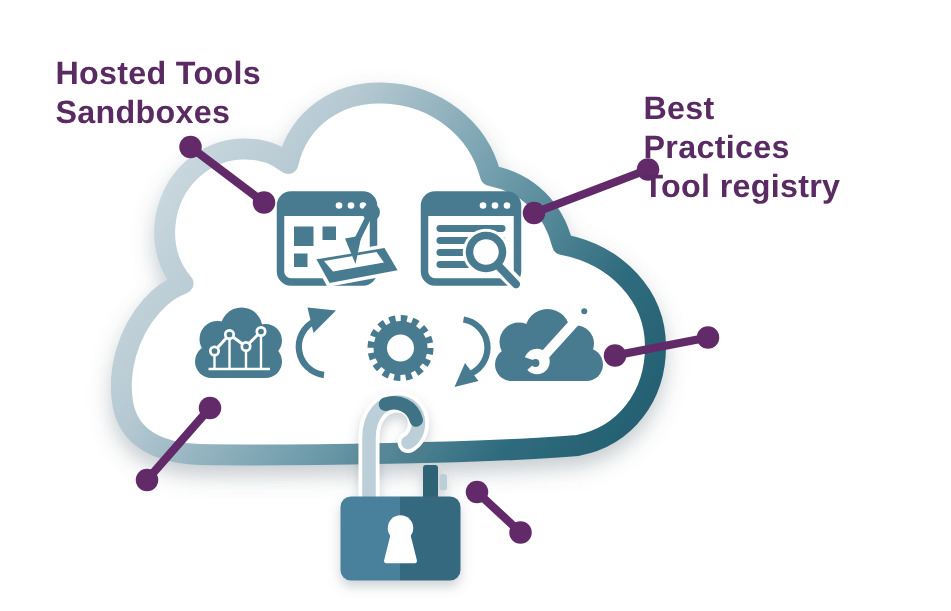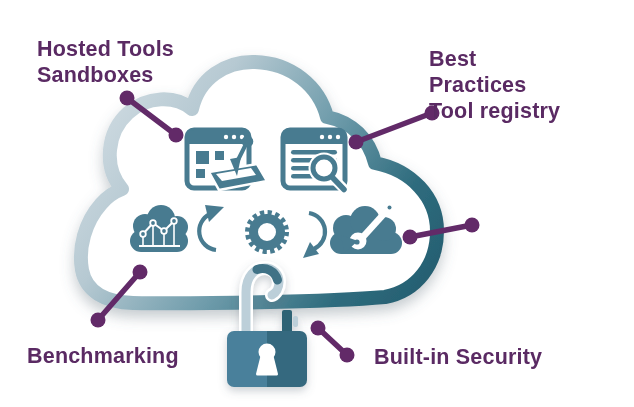--- a/index.html
+++ b/index.html
@@ -171,18 +171,16 @@
     </g>
     <g>
       <line class="purpleLine" x1="347" y1="355" x2="318" y2="328"></line>
       <circle class="purpleDot" cx="347" cy="355" r="7.5"></circle>
       <circle class="purpleDot" cx="318" cy="328" r="7.5"></circle>
     </g>
   </svg>
 
   <div class="label" style="left:37px;top:36px">Hosted Tools
 Sandboxes</div>
-  <div class="label" style="left:429px;top:46px">Best Practices
+  <div class="label" style="left:429px;top:59px">Best Practices
 Tool registry</div>
-  <div class="label" style="left:27px;top:343px">Benchmarking</div>
-  <div class="label" style="left:374px;top:344px">Built-in Security</div>
 
 </div>
 
 </body></html>

